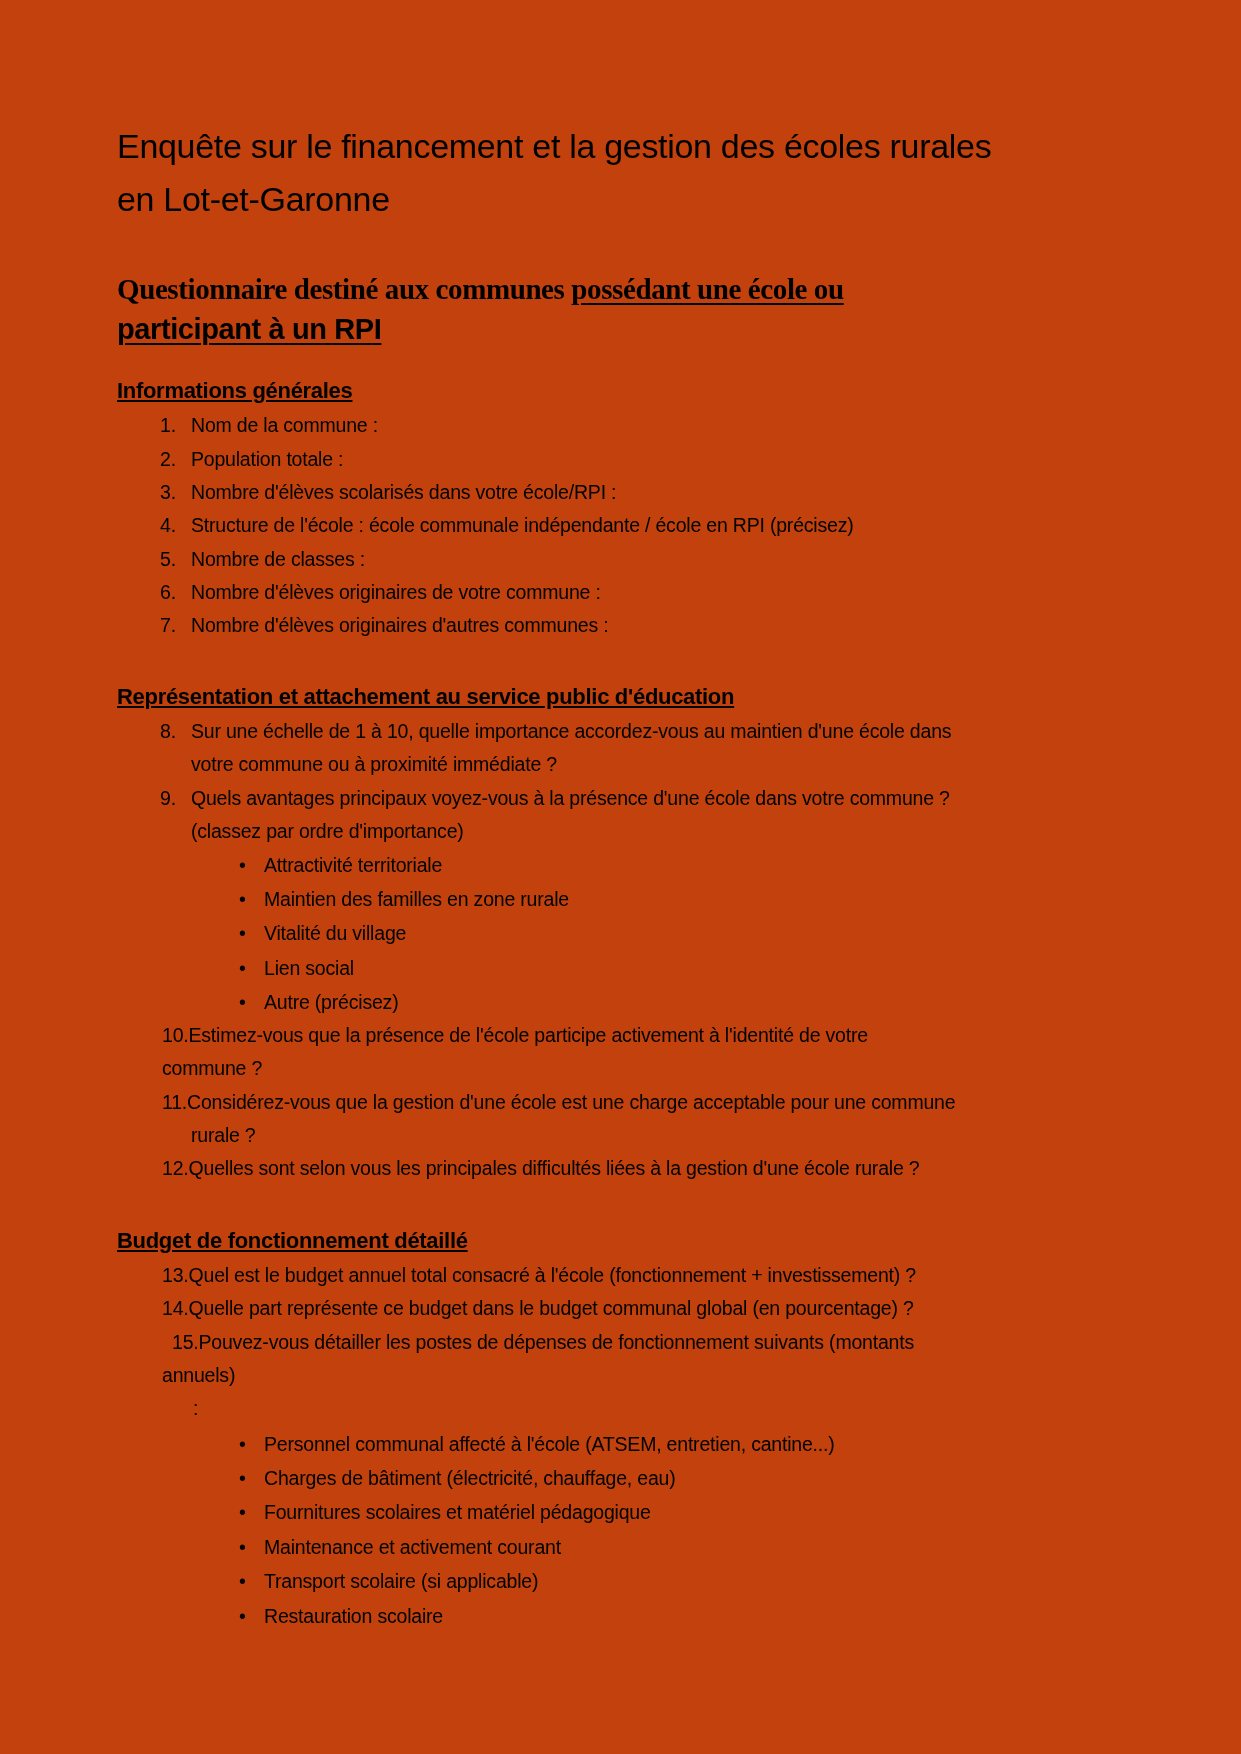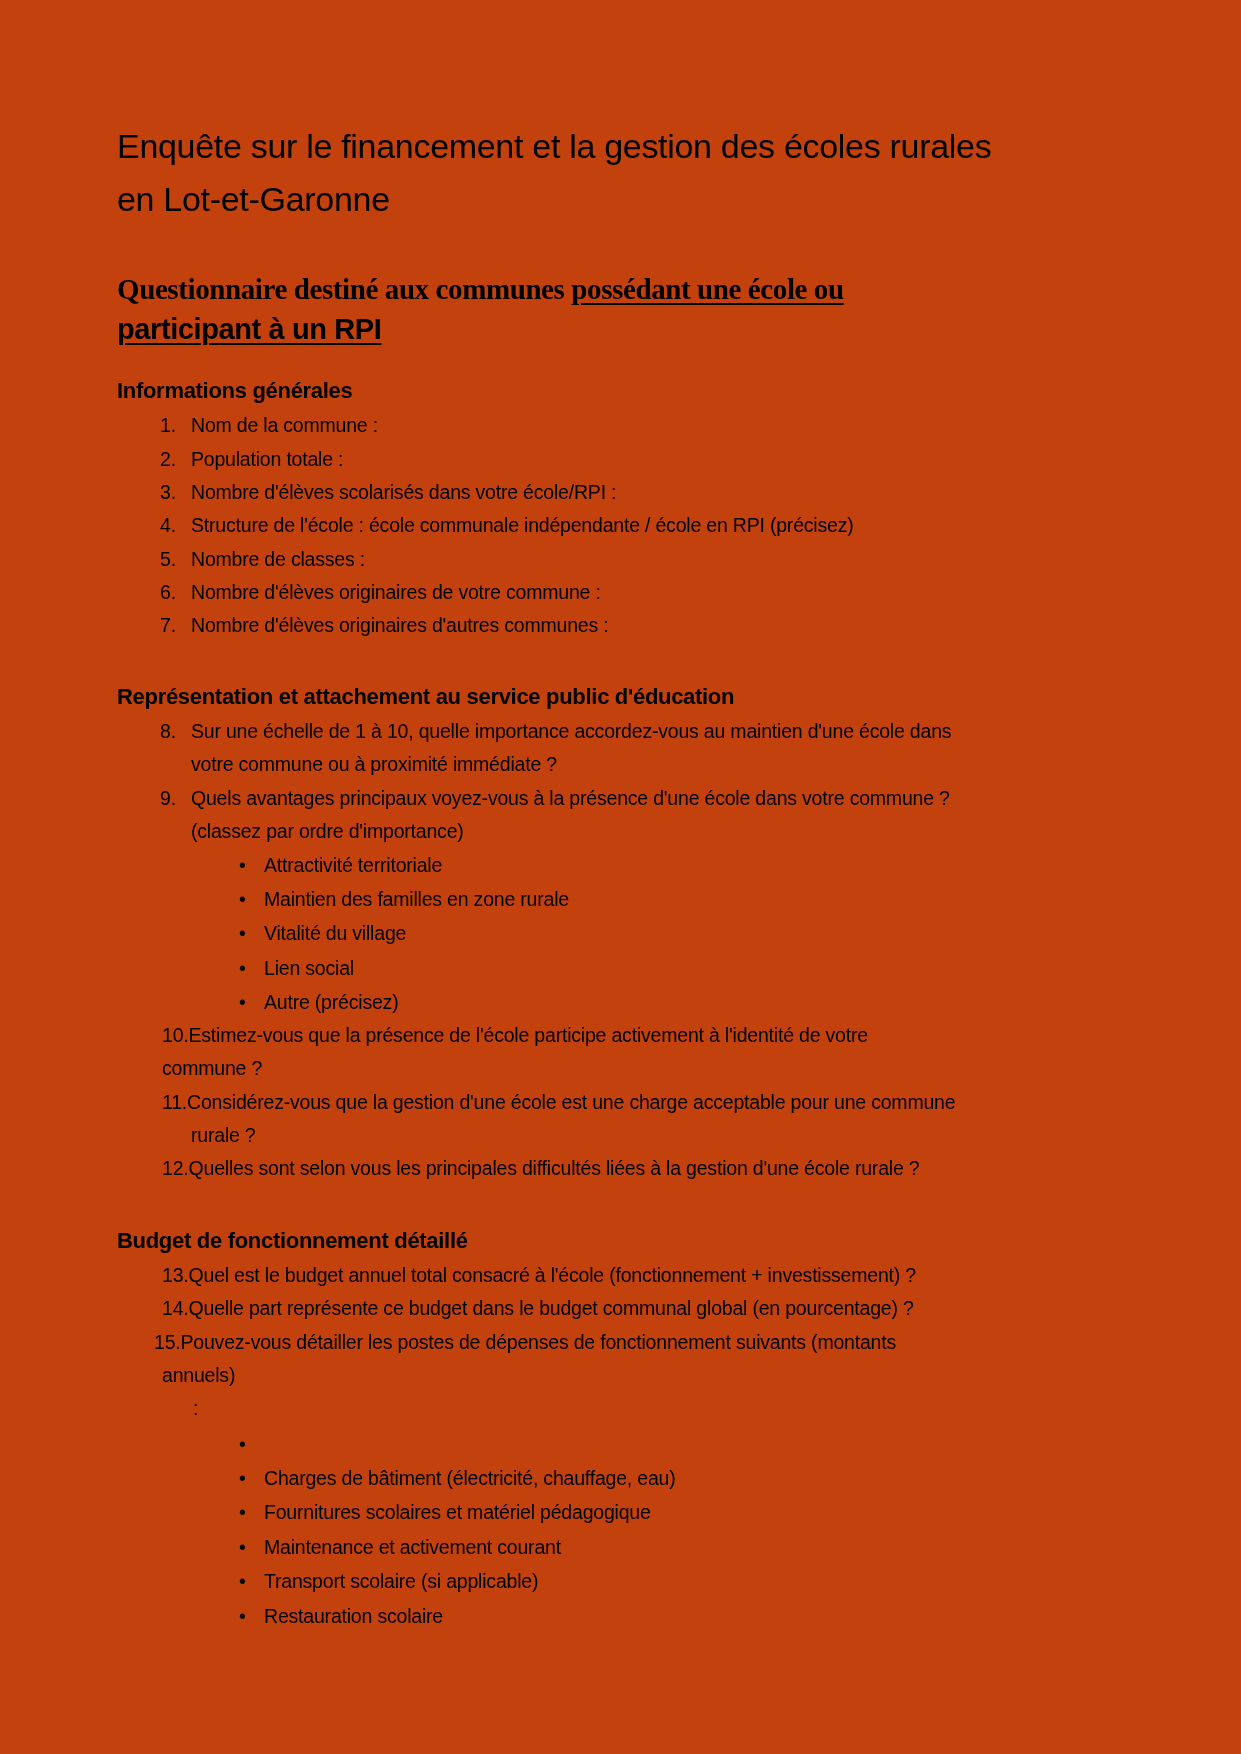--- a/index.html
+++ b/index.html
@@ -3,21 +3,21 @@
   <meta charset="utf-8">
   <style>
     html, body { margin: 0; padding: 0; background: #ffffff; }
     body { width: 1241px; height: 1754px; position: relative; overflow: hidden;
            font-family: "Liberation Sans", "DejaVu Sans", sans-serif; color: #000; }
     .page { position: absolute; left: 0; top: 0; width: 1241px; height: 1754px; background: #c2410c; }
     .abs { position: absolute; white-space: nowrap; }
     .title { font-size: 34px; line-height: 53px; letter-spacing: -0.3px; }
     .subtitle { font-size: 29px; font-weight: bold; line-height: 38px; letter-spacing: -0.4px; }
     .subtitle u { text-decoration: underline; text-underline-offset: 4px; text-decoration-thickness: 2px; }
-    .h2 { font-size: 22px; font-weight: bold; letter-spacing: -0.3px; }
+    .h2 { font-size: 22px; font-weight: bold; letter-spacing: -0.3px; text-decoration: underline; }
     .line { font-size: 19.5px; letter-spacing: -0.2px; }
     .bullet { font-size: 19.5px; }
   </style>
 </head>
 <body>
 
 <div class="page">
 
   <div class="abs title" style="left:117px; top:120px;">Enquête sur le financement et la gestion des écoles rurales</div>
   <div class="abs title" style="left:117px; top:173px;">en Lot-et-Garonne</div>
@@ -72,25 +72,26 @@
 
   <div class="abs line" style="left:162px; top:1091px;"><span>11.</span><span>Considérez-vous que la gestion d'une école est une charge acceptable pour une commune</span></div>
   <div class="abs line" style="left:191px; top:1124px;">rurale ?</div>
 
   <div class="abs line" style="left:162px; top:1157px;"><span>12.</span><span>Quelles sont selon vous les principales difficultés liées à la gestion d'une école rurale ?</span></div>
 
   <div class="abs h2" style="left:117px; top:1228px;">Budget de fonctionnement détaillé</div>
 
   <div class="abs line" style="left:162px; top:1264px;"><span>13.</span><span>Quel est le budget annuel total consacré à l'école (fonctionnement + investissement) ?</span></div>
   <div class="abs line" style="left:162px; top:1297px;"><span>14.</span><span>Quelle part représente ce budget dans le budget communal global (en pourcentage) ?</span></div>
-  <div class="abs line" style="left:154px; top:1331px;"><span>15.</span><span>Pouvez-vous détailler les postes de dépenses de fonctionnement suivants (montants</span></div>
+  <div class="abs line" style="left:172px; top:1331px;"><span>15.</span><span>Pouvez-vous détailler les postes de dépenses de fonctionnement suivants (montants</span></div>
   <div class="abs line" style="left:162px; top:1364px;">annuels)</div>
   <div class="abs line" style="left:193px; top:1397px;">:</div>
 
   <div class="abs bullet" style="left:239px; top:1433px;">•</div>
+  <div class="abs line" style="left:264px; top:1433px;">Personnel communal affecté à l'école (ATSEM, entretien, cantine...)</div>
   <div class="abs bullet" style="left:239px; top:1467px;">•</div>
   <div class="abs line" style="left:264px; top:1467px;">Charges de bâtiment (électricité, chauffage, eau)</div>
   <div class="abs bullet" style="left:239px; top:1501px;">•</div>
   <div class="abs line" style="left:264px; top:1501px;">Fournitures scolaires et matériel pédagogique</div>
   <div class="abs bullet" style="left:239px; top:1536px;">•</div>
   <div class="abs line" style="left:264px; top:1536px;">Maintenance et activement courant</div>
   <div class="abs bullet" style="left:239px; top:1570px;">•</div>
   <div class="abs line" style="left:264px; top:1570px;">Transport scolaire (si applicable)</div>
   <div class="abs bullet" style="left:239px; top:1605px;">•</div>
   <div class="abs line" style="left:264px; top:1605px;">Restauration scolaire</div>

